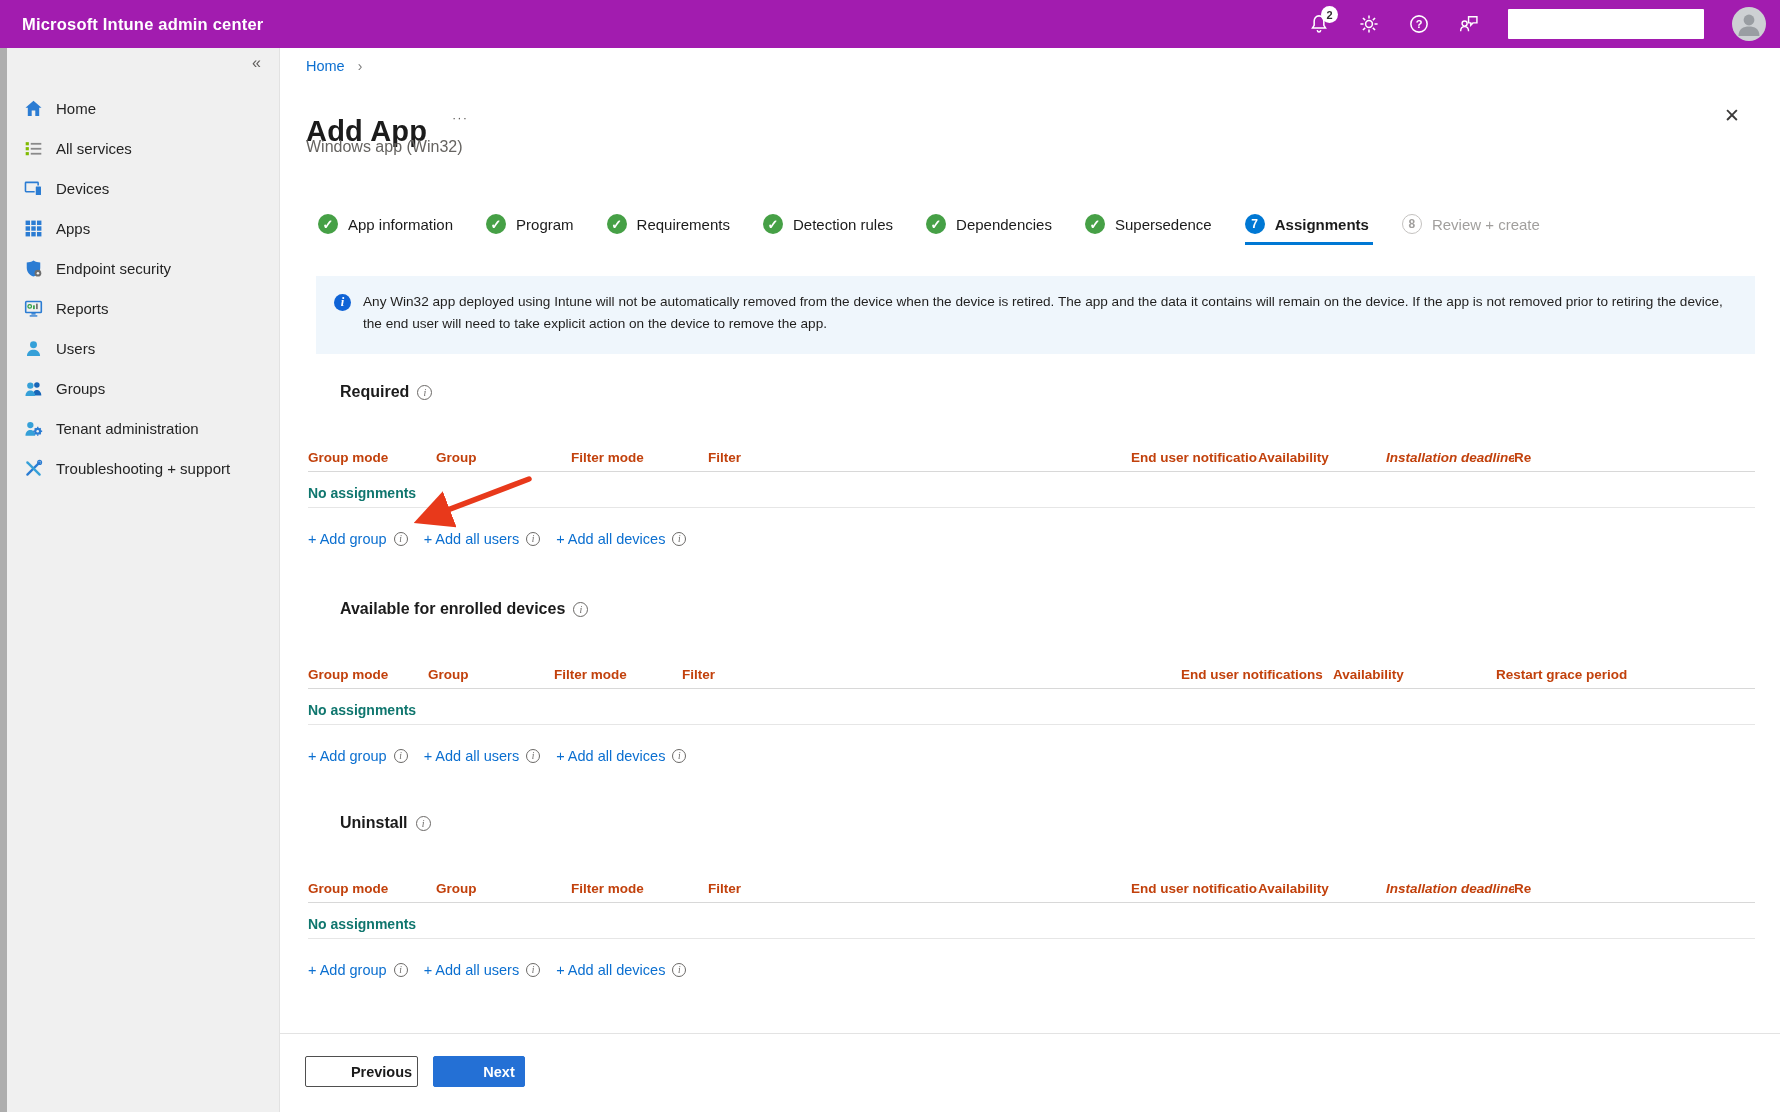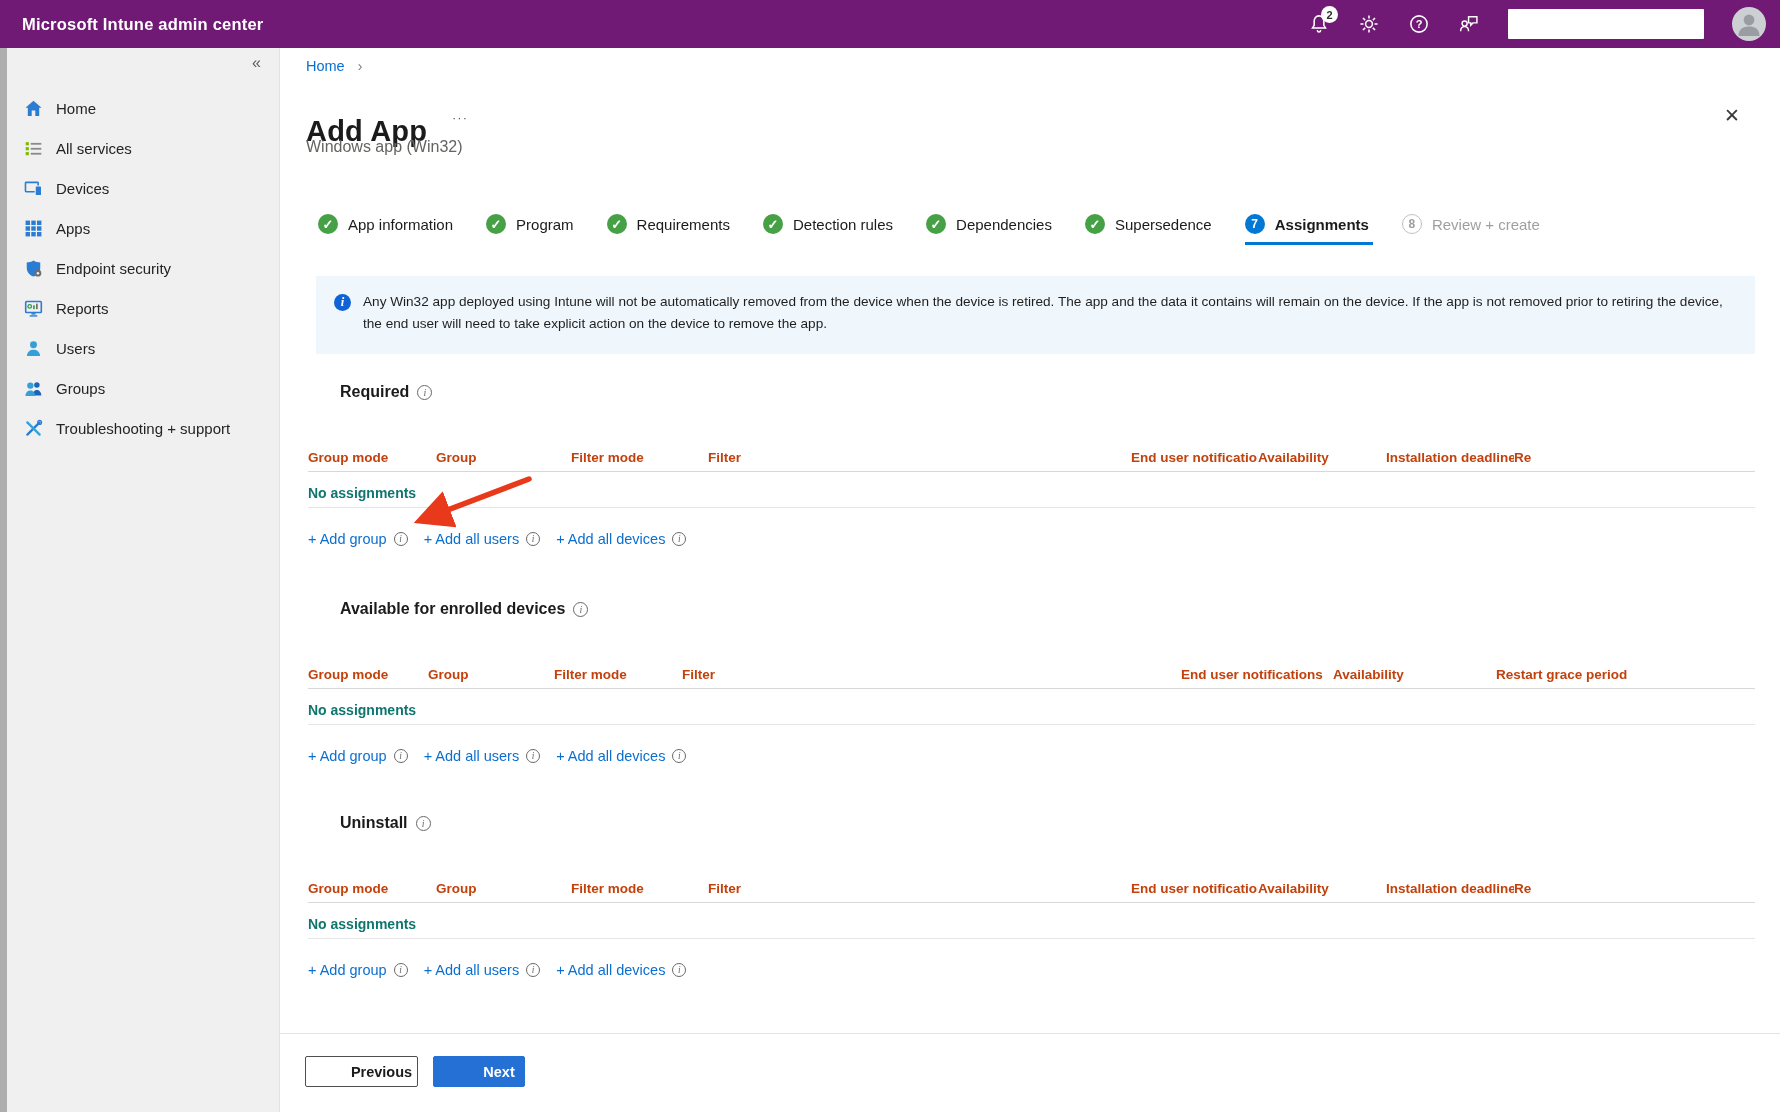--- a/index.html
+++ b/index.html
@@ -1,20 +1,20 @@
 <!DOCTYPE html>
 <html><head>
 <meta charset="utf-8">
 <style>
   html,body{margin:0;padding:0;width:1780px;height:1112px;overflow:hidden;
     font-family:"Liberation Sans",sans-serif;background:#fff;color:#1b1b1b;}
   *{box-sizing:border-box;}
 
   
-  .topbar{position:absolute;left:0;top:0;width:1780px;height:48px;background:#701a75;
+  .topbar{position:absolute;left:0;top:0;width:1780px;height:48px;background:#a21caf;
     display:flex;align-items:center;color:#fff;z-index:30;}
   .topbar-title{font-size:16.5px;font-weight:bold;margin-left:22px;letter-spacing:.2px;}
   .topbar-right{margin-left:auto;display:flex;align-items:center;gap:28px;margin-right:14px;}
   .tb-icon{width:22px;height:22px;display:block;cursor:pointer;}
   .bell-wrap{position:relative;}
   .badge{position:absolute;top:-7px;right:-8px;width:17px;height:17px;border-radius:50%;
     background:#fff;color:#2f2f2f;font-size:11px;font-weight:bold;display:flex;
     align-items:center;justify-content:center;}
   .redact{width:196px;height:30px;background:#ffffff;border-radius:1px;}
   .avatar{width:34px;height:34px;border-radius:50%;background:#cdd0d3;overflow:hidden;
@@ -76,21 +76,21 @@
   .info-circ{width:15px;height:15px;border-radius:50%;border:1px solid #6b6967;
     color:#6b6967;display:inline-flex;align-items:center;justify-content:center;
     font-family:"Liberation Serif",serif;font-style:italic;font-size:10px;flex:none;
     cursor:pointer;}
   .info-circ.sm{width:14px;height:14px;font-size:9.5px;}
   .cols{display:flex;margin-top:48px;padding-bottom:6px;border-bottom:1px solid #d8d8d8;
     font-size:13.5px;font-weight:bold;color:#c2410c;}
   .cols span{flex:none;white-space:nowrap;overflow:hidden;}
   
   .ca1{width:128px;}.ca2{width:135px;}.ca3{width:137px;}.ca4{width:423px;}
-  .ca5{width:127px;}.ca6{width:128px;}.ca7{width:128px;}.ca8{flex:1 1 auto;}
+  .ca5{width:127px;}.ca6{width:128px;}.ca7{width:128px;font-style:italic;}.ca8{flex:1 1 auto;}
   
   .cb1{width:120px;}.cb2{width:126px;}.cb3{width:128px;}.cb4{width:499px;}
   .cb5{width:152px;}.cb6{width:163px;}.cb7{flex:1 1 auto;}
   .empty-row{padding:13px 0 6px 0;border-bottom:1px solid #e6e6e6;font-size:14px;
     color:#0f766e;font-weight:bold;}
   .links-row{margin-top:23px;display:flex;align-items:center;gap:7px;font-size:14.5px;}
   .add-link{color:#0b6fd0;text-decoration:none;cursor:pointer;white-space:nowrap;}
   .links-row .gap{width:2px;}
 
   
@@ -224,20 +224,30 @@
     <div class="sb-item">
       <svg class="sb-ic" viewBox="0 0 18 18">
         <circle cx="12.2" cy="5.6" r="2.6" fill="#1866b8"></circle>
         <path d="M8.2 15.6 C8.2 12.2 10.2 10.4 12.2 10.4 C14.2 10.4 16.4 12.2 16.4 15.6 Z" fill="#1866b8"></path>
         <circle cx="6" cy="6.2" r="3" fill="#35a0d8"></circle>
         <path d="M1.4 16.2 C1.4 12.4 3.8 10.8 6 10.8 C8.2 10.8 10.6 12.4 10.6 16.2 Z" fill="#35a0d8"></path>
       </svg>
       <span>Groups</span>
     </div>
 
+    <div class="sb-item">
+      <svg class="sb-ic" viewBox="0 0 18 18">
+        <circle cx="6" cy="5.8" r="3" fill="#35a0d8"></circle>
+        <path d="M1.4 15.8 C1.4 12 3.8 10.4 6 10.4 C8.2 10.4 10.6 12 10.6 15.8 Z" fill="#35a0d8"></path>
+        <circle cx="13" cy="11.6" r="3.4" fill="#2b7cd3"></circle>
+        <circle cx="13" cy="11.6" r="1.2" fill="#f0f0f0"></circle>
+        <path d="M13 7.4 V8.6 M13 14.6 V15.8 M8.8 11.6 H10 M16 11.6 H17.2 M10.2 8.8 L11 9.6 M15 13.6 L15.8 14.4 M15.8 8.8 L15 9.6 M11 13.6 L10.2 14.4" stroke="#2b7cd3" stroke-width="1.3"></path>
+      </svg>
+      <span>Tenant administration</span>
+    </div>
 
     <div class="sb-item">
       <svg class="sb-ic" viewBox="0 0 18 18">
         <path d="M3.2 14.8 L14.8 3.2" stroke="#2b7cd3" stroke-width="2.2" stroke-linecap="round"></path>
         <path d="M3.2 3.2 L14.8 14.8" stroke="#35a0d8" stroke-width="2.2" stroke-linecap="round"></path>
         <circle cx="14.8" cy="3.2" r="1.8" fill="none" stroke="#2b7cd3" stroke-width="1.2"></circle>
       </svg>
       <span>Troubleshooting + support</span>
     </div>
 

